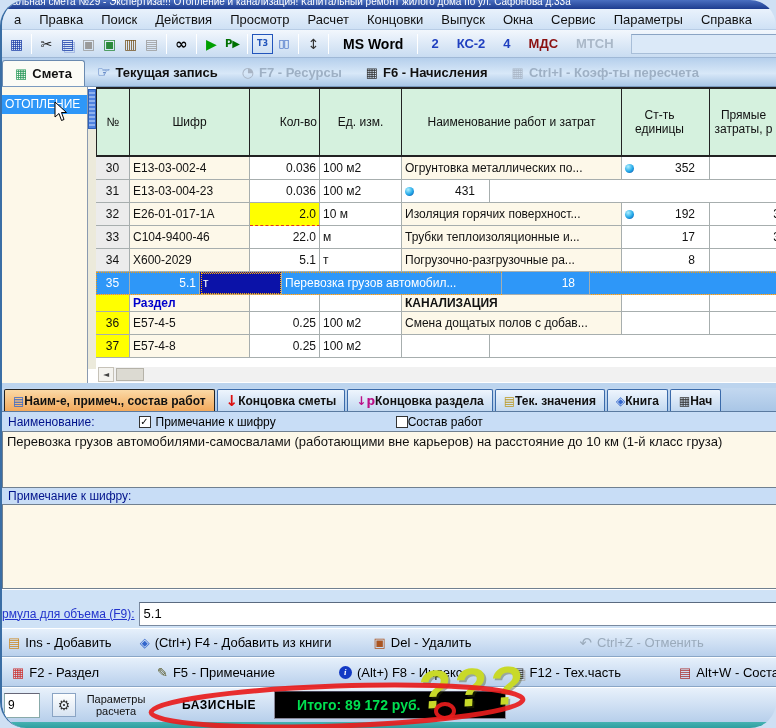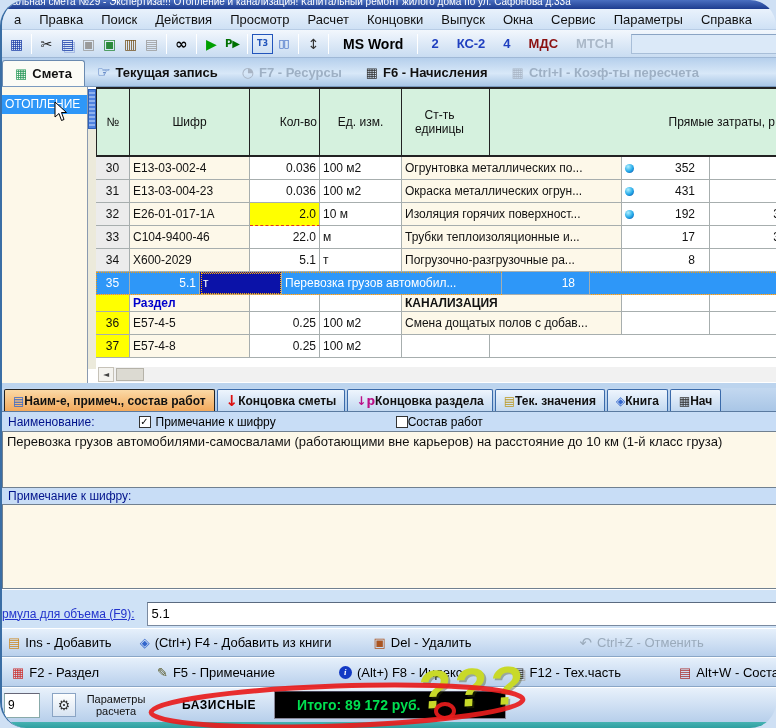--- a/index.html
+++ b/index.html
@@ -77,21 +77,21 @@
   .check-row { position:absolute; left:0; top:412px; width:776px; height:19px; background:#c8ddf6; display:flex; align-items:center; font-size:12px; }
   .lbl-navy { color:#00128b; }
   .cb { width:12px; height:12px; background:#fff; border:1px solid #333; display:inline-flex; align-items:center; justify-content:center; font-size:10px; line-height:1; color:#000; font-family:"DejaVu Sans",sans-serif; }
   .name-area { position:absolute; left:0; top:431px; width:776px; height:57px; background:#fdf8e9; border:1px solid #708090; font-family:"Liberation Sans",sans-serif; font-size:13px; color:#111; padding:2px 4px; resize:none; outline:none; }
   .note-label { position:absolute; left:0; top:488px; width:776px; height:16px; background:#c8ddf6; color:#00128b; font-size:12px; padding:1px 0 0 6px; }
   .note-area { position:absolute; left:0; top:504px; width:776px; height:85px; background:#fdf8e9; border:1px solid #708090; resize:none; outline:none; }
   .form-gap { position:absolute; left:0; top:589px; width:776px; height:10px; background:#cfe2f6; border-top:1px solid #fff; }
 
   
   .formula-row { position:absolute; left:0; top:599px; width:776px; height:29px; background:#cfe2f6; display:flex; align-items:center; }
-  .formula-label { color:#2233cc; text-decoration:underline; font-size:12px; white-space:nowrap; padding-right:12px; }
+  .formula-label { color:#2233cc; text-decoration:underline; font-size:12px; white-space:nowrap; padding-right:4px; }
   .formula-input { flex:1; height:24px; border:1px solid #7a8aa0; border-top-color:#5a6a80; background:#fff; font-family:"Liberation Sans",sans-serif; font-size:13px; padding-left:4px; outline:none; }
 
   
   .cmdbar { position:absolute; left:0; width:776px; background:linear-gradient(#e6f0fb,#b9d0ec); display:flex; align-items:center; border-top:1px solid #fff; border-bottom:1px solid #8aa6c6; }
   .cmd1 { top:628px; height:29px; }
   .cmd2 { top:657px; height:30px; }
   .cmd { display:flex; align-items:center; gap:5px; font-size:13px; color:#000; white-space:nowrap; }
   .cmd.disabled { color:#9aaabb; }
   .cmdicon { font-family:"DejaVu Sans",sans-serif; font-size:13px; }
   .info-circle { width:13px; height:13px; border-radius:50%; background:#1239c4; color:#fff; display:inline-flex; align-items:center; justify-content:center; font:italic bold 9px "Liberation Serif",serif; }
@@ -233,41 +233,41 @@
     </div>
     <div class="vscroll">
       <div class="vthumb"></div>
     </div>
     <div class="grid">
       <div class="ghead" id="ghead">
           <div class="gh c-num" style="background: rgb(213, 241, 222);">№</div>
           <div class="gh c-code" style="background: rgb(213, 241, 222);">Шифр</div>
           <div class="gh c-qty" style="background: rgb(213, 241, 222);">Кол-во</div>
           <div class="gh c-unit" style="background: rgb(213, 241, 222);">Ед. изм.</div>
+          <div class="gh c-name" style="background: rgb(213, 241, 222);">Наименование работ и затрат</div>
           <div class="gh c-cost" style="background: rgb(213, 241, 222);">Ст-ть единицы</div>
           <div class="gh c-direct" style="background: rgb(213, 241, 222);">Прямые затраты, р</div>
         </div>
       <div id="gbody">
           <div class="grow">
             <div class="gc c-num">30</div>
             <div class="gc c-code">Е13-03-002-4</div>
             <div class="gc c-qty">0.036</div>
             <div class="gc c-unit">100 м2</div>
             <div class="gc c-name">Огрунтовка металлических по...</div>
             <div class="gc c-cost">352<span class="dot"></span></div>
             <div class="gc c-direct">
               <span></span>
             </div>
           </div>
           <div class="grow">
             <div class="gc c-num">31</div>
             <div class="gc c-code">Е13-03-004-23</div>
             <div class="gc c-qty">0.036</div>
             <div class="gc c-unit">100 м2</div>
-            <div class="gc c-name">Окраска металлических огрун...</div>
             <div class="gc c-cost">431<span class="dot"></span></div>
             <div class="gc c-direct">
               <span></span>
             </div>
           </div>
           <div class="grow">
             <div class="gc c-num">32</div>
             <div class="gc c-code">Е26-01-017-1А</div>
             <div class="gc c-qty hl">2.0</div>
             <div class="gc c-unit">10 м</div>

